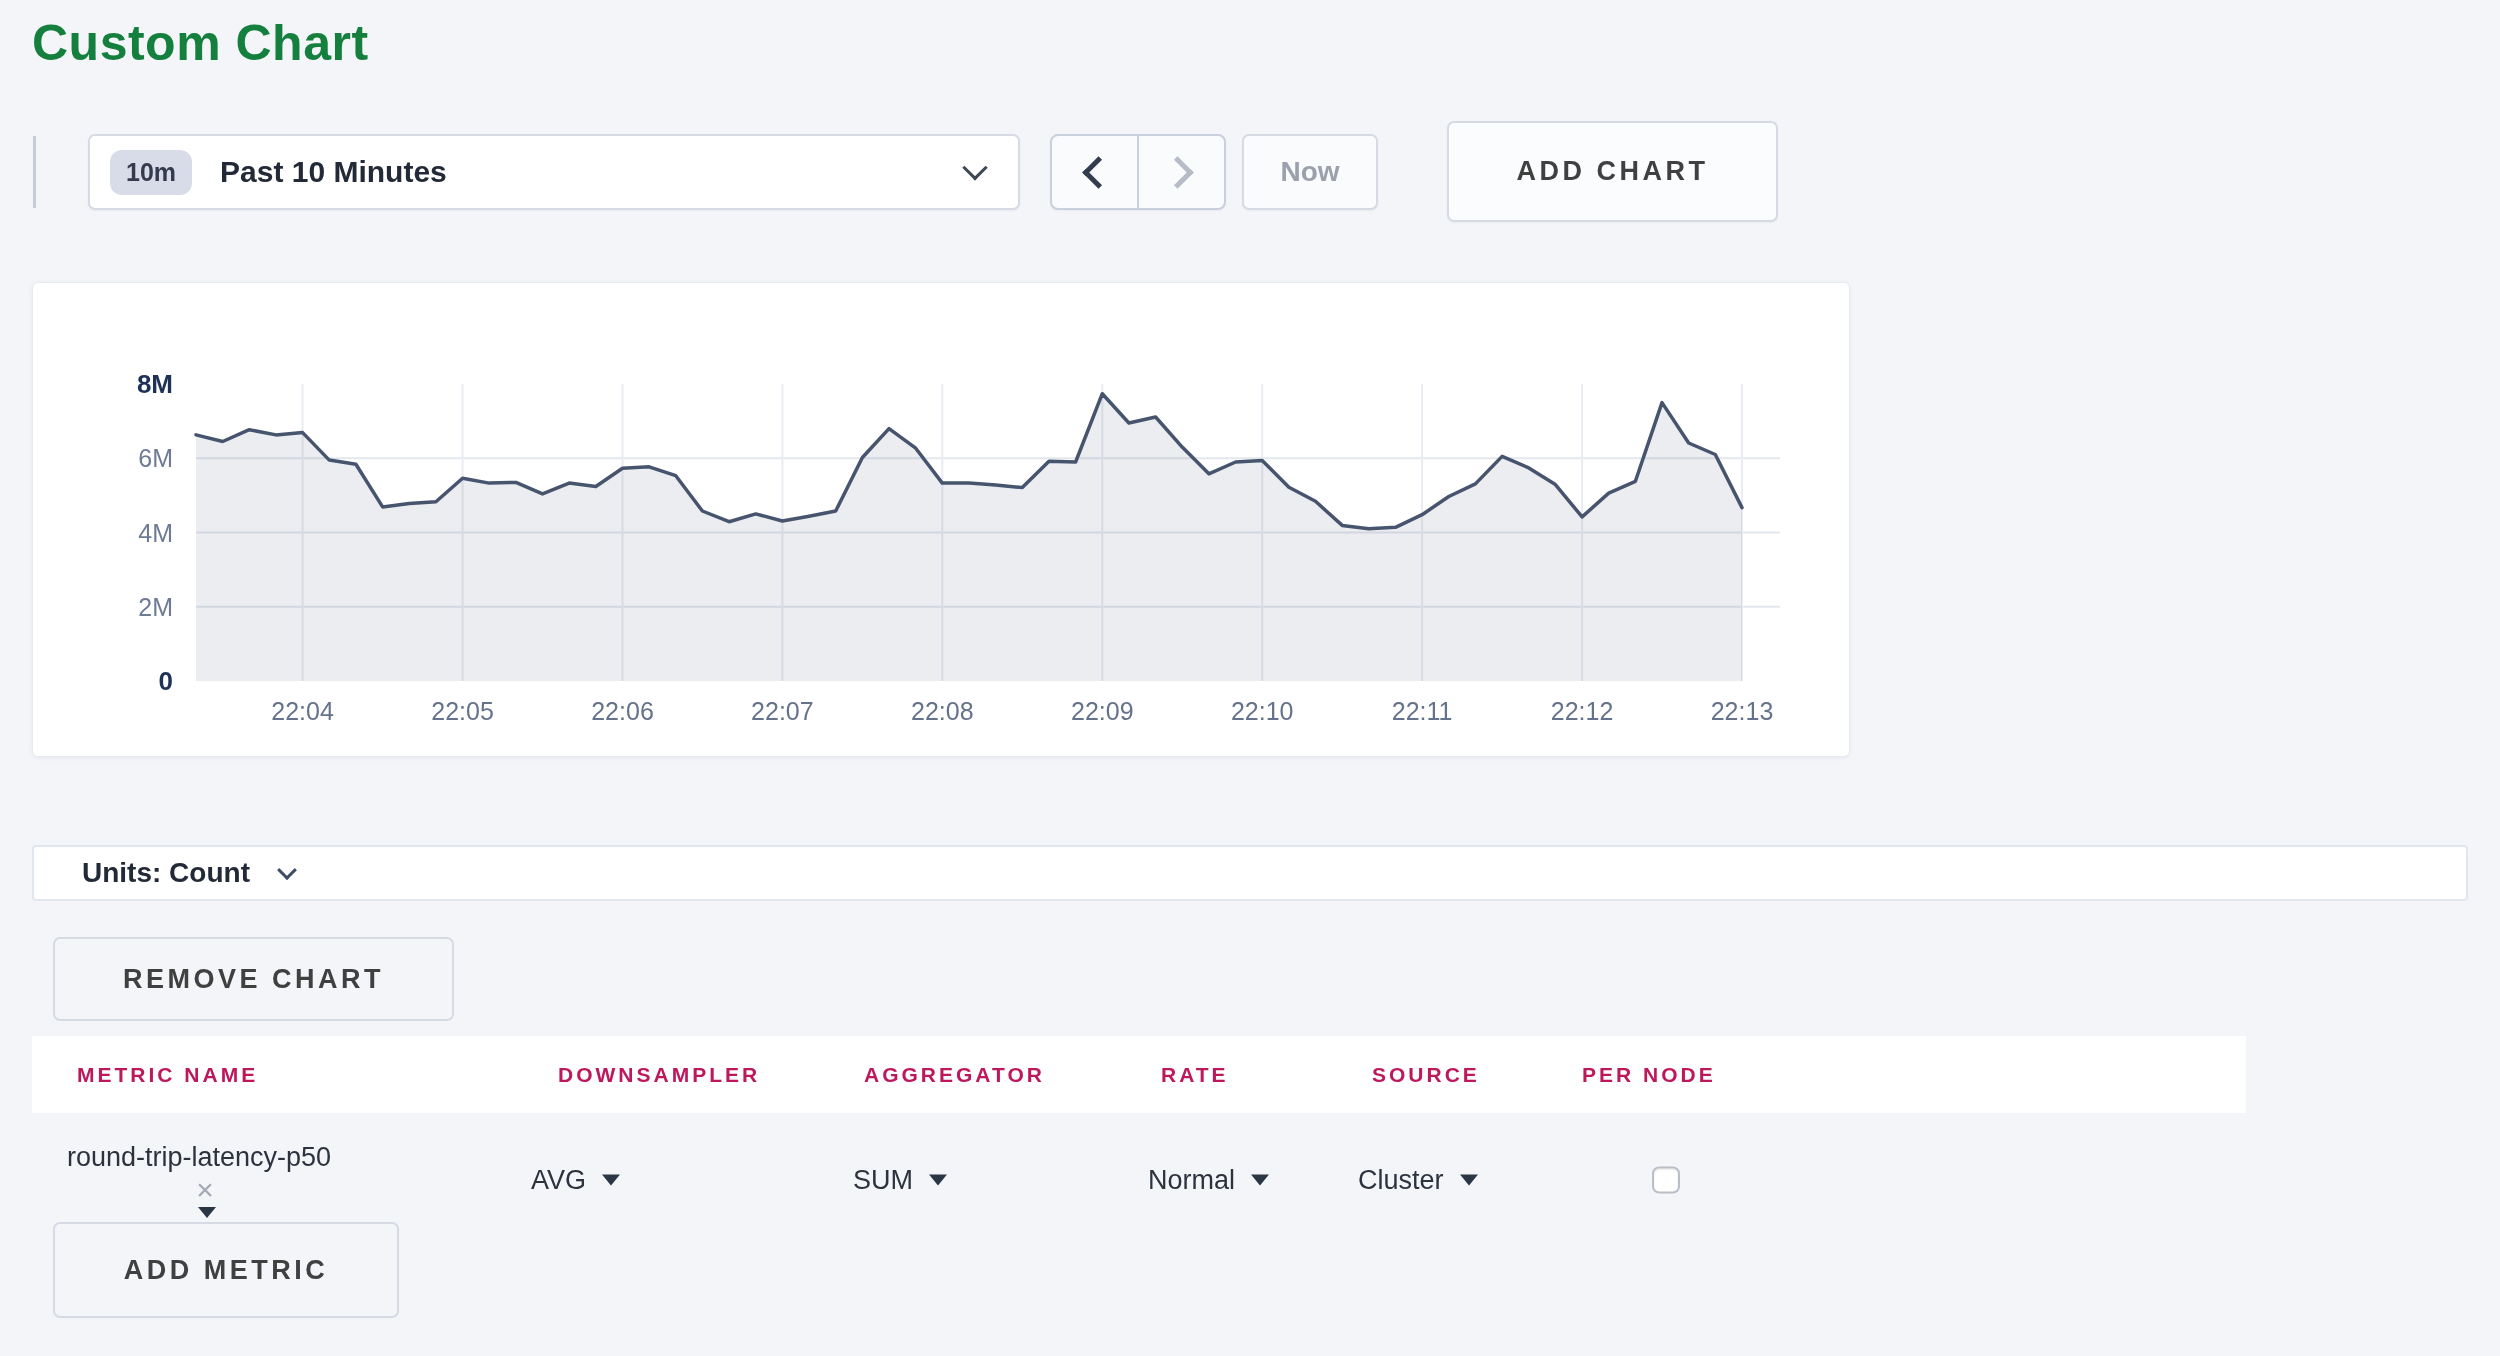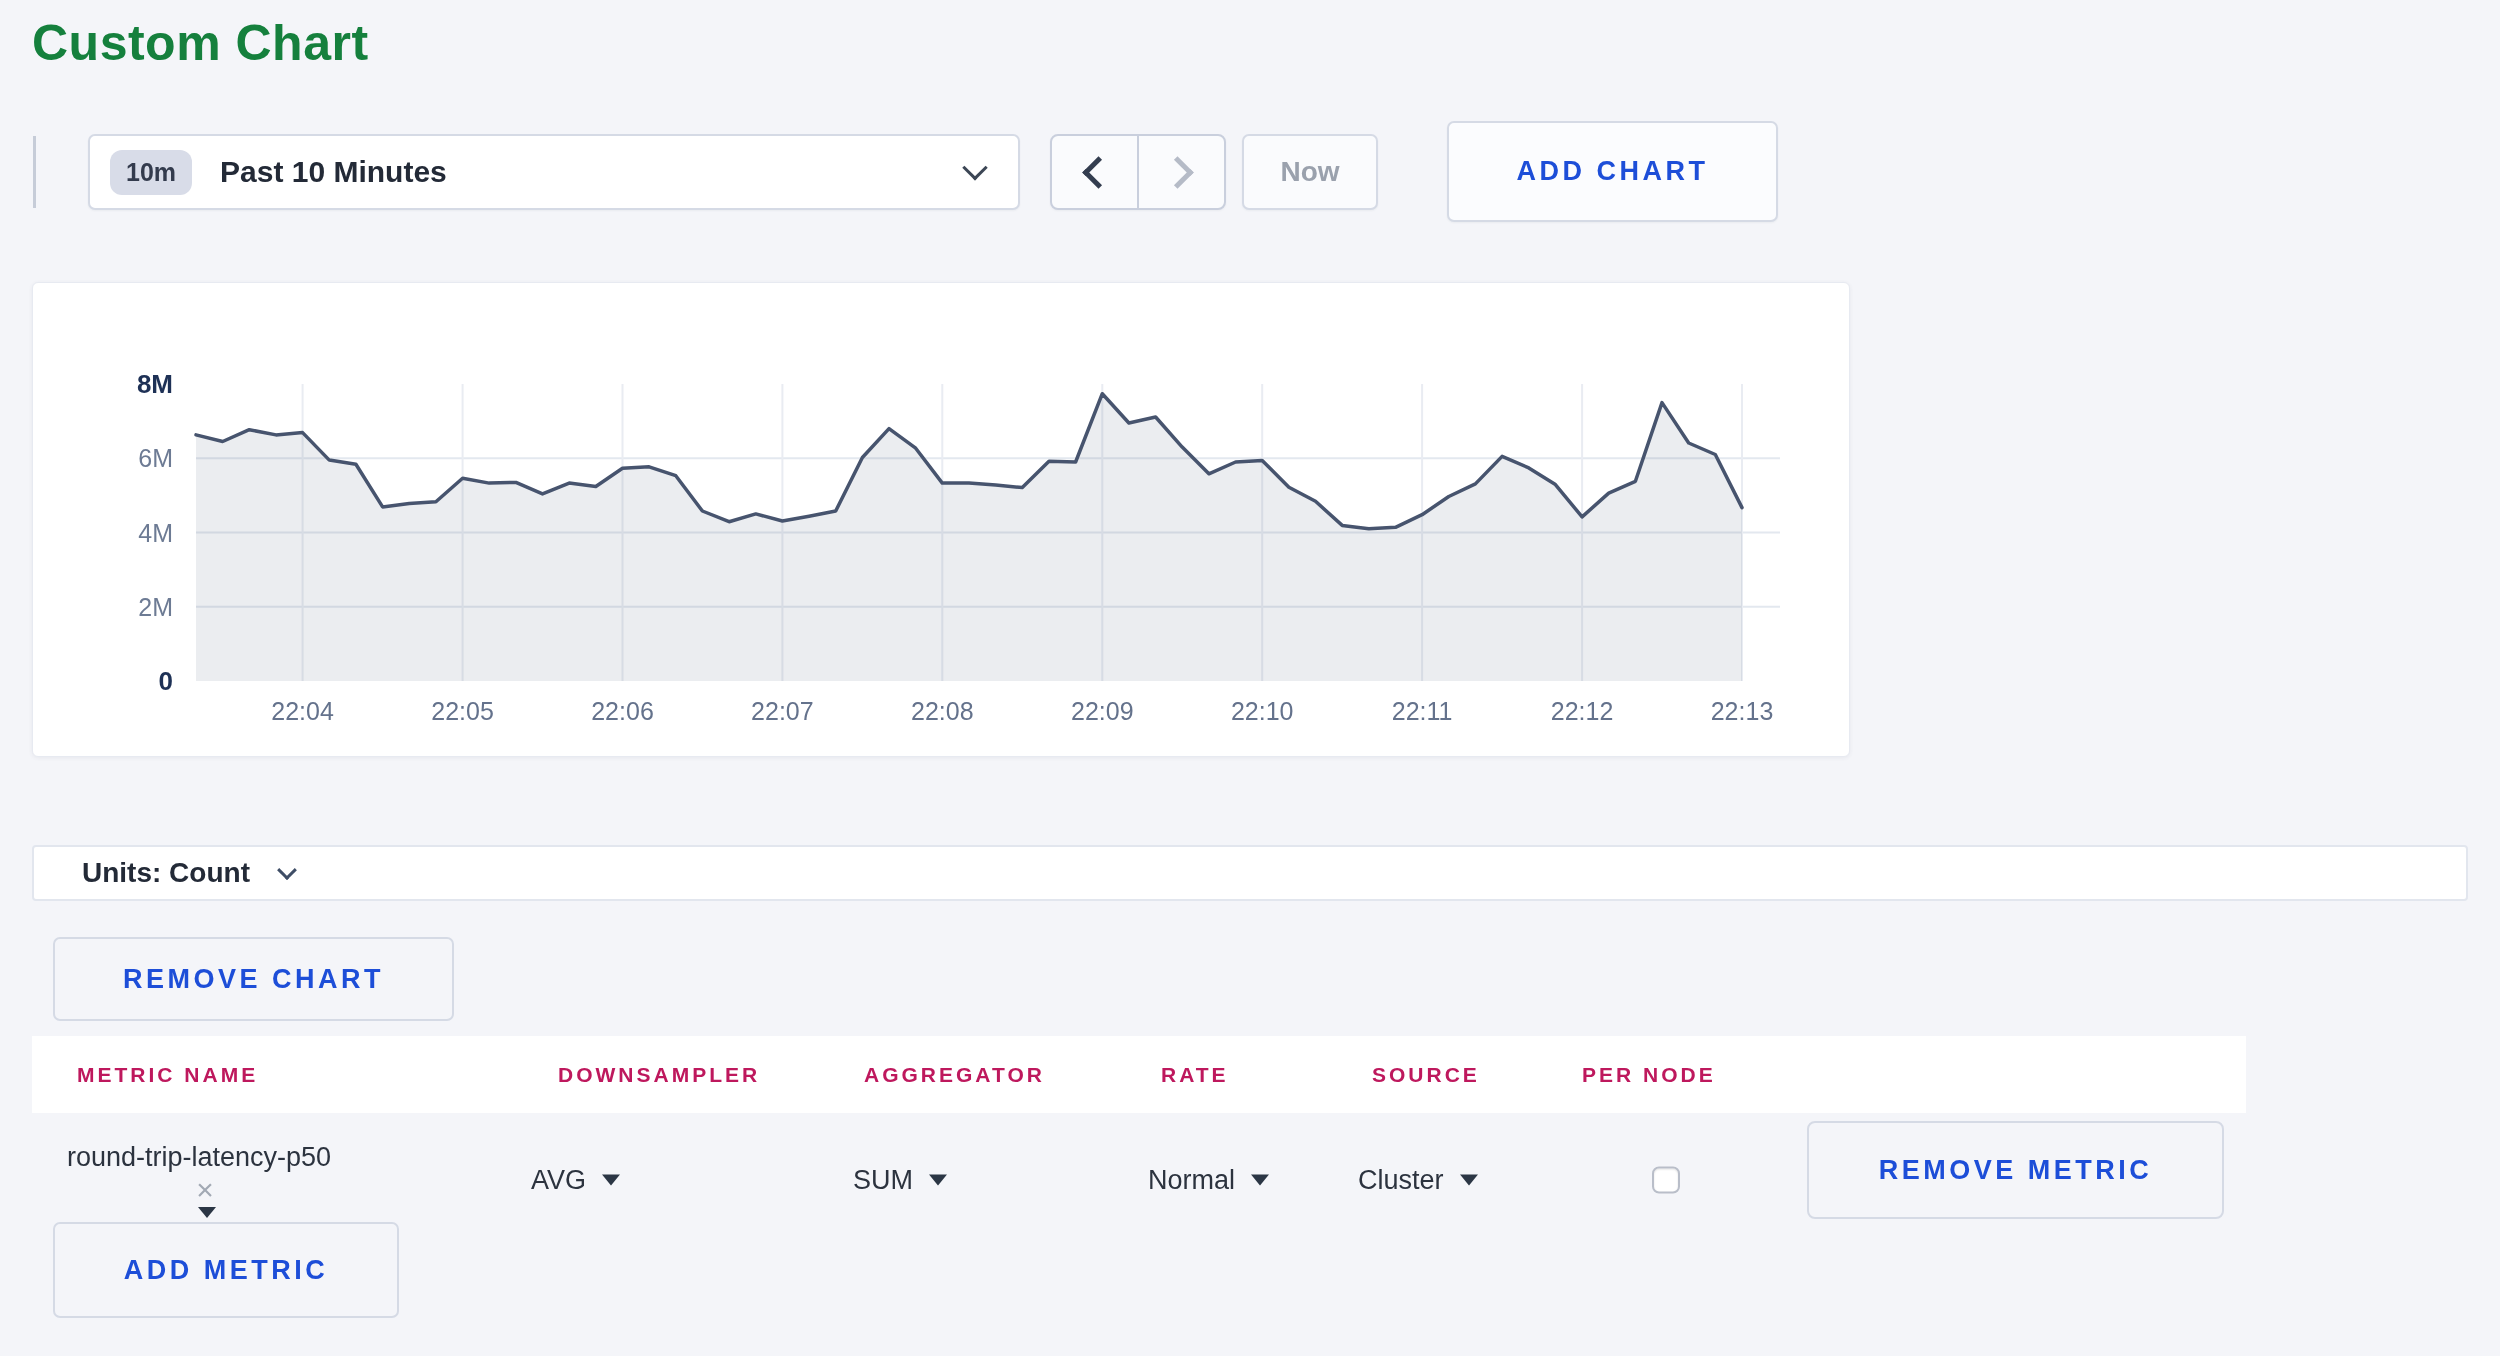--- a/index.html
+++ b/index.html
@@ -37,21 +37,21 @@
   .nav-group{left:1050px;top:134px;width:176px;height:76px;padding:0;background:#fafbfd;border:2px solid #c9cfdd;border-radius:8px;}
   .nav-cell{width:50%;height:100%;display:flex;align-items:center;justify-content:center;cursor:pointer;}
   .nav-cell.first{border-right:2px solid #c9cfdd;}
   .chev-left{width:18px;height:18px;border-width:0 5px 5px 0;border-color:#333d4f;transform:rotate(135deg);margin-left:8px;}
   .chev-right{width:18px;height:18px;border-width:0 5px 5px 0;border-color:#b5bbc7;transform:rotate(-45deg);margin-right:8px;}
   .now-btn{left:1242px;top:134px;width:136px;height:76px;justify-content:center;cursor:pointer;background:#fafbfd;}
   .now-label{font-size:28px;font-weight:700;color:#9aa1ad;}
   .blue-btn{
     border:2px solid #d5dae5;border-radius:7px;background:transparent;
     display:flex;align-items:center;justify-content:center;
-    font-size:27px;font-weight:700;letter-spacing:3.5px;color:#1d4ed8;
+    font-size:27px;font-weight:700;letter-spacing:3.5px;color:#404040;
     box-sizing:border-box;cursor:pointer;
   }
   .add-chart-btn{left:1447px;top:121px;width:331px;height:101px;background:#fbfcfe;box-shadow:0 1px 2px rgba(40,50,70,.05);}
 
   
   .chart-card{
     left:32px;top:282px;width:1816px;height:473px;
     background:#ffffff;border:1px solid #e7eaf1;border-radius:6px;
     box-shadow:0 1px 4px rgba(50,60,80,.07);
   }
@@ -187,16 +187,15 @@
   </div>
   <div class="cell" style="left:1116px;">
     <span>Normal</span>
     <span class="caret"></span>
   </div>
   <div class="cell" style="left:1326px;">
     <span>Cluster</span>
     <span class="caret"></span>
   </div>
   <div class="checkbox"></div>
-  <div class="blue-btn remove-metric-btn">REMOVE METRIC</div>
 </div>
 
 <div class="abs blue-btn add-metric-btn">ADD METRIC</div>
 
 </body></html>

